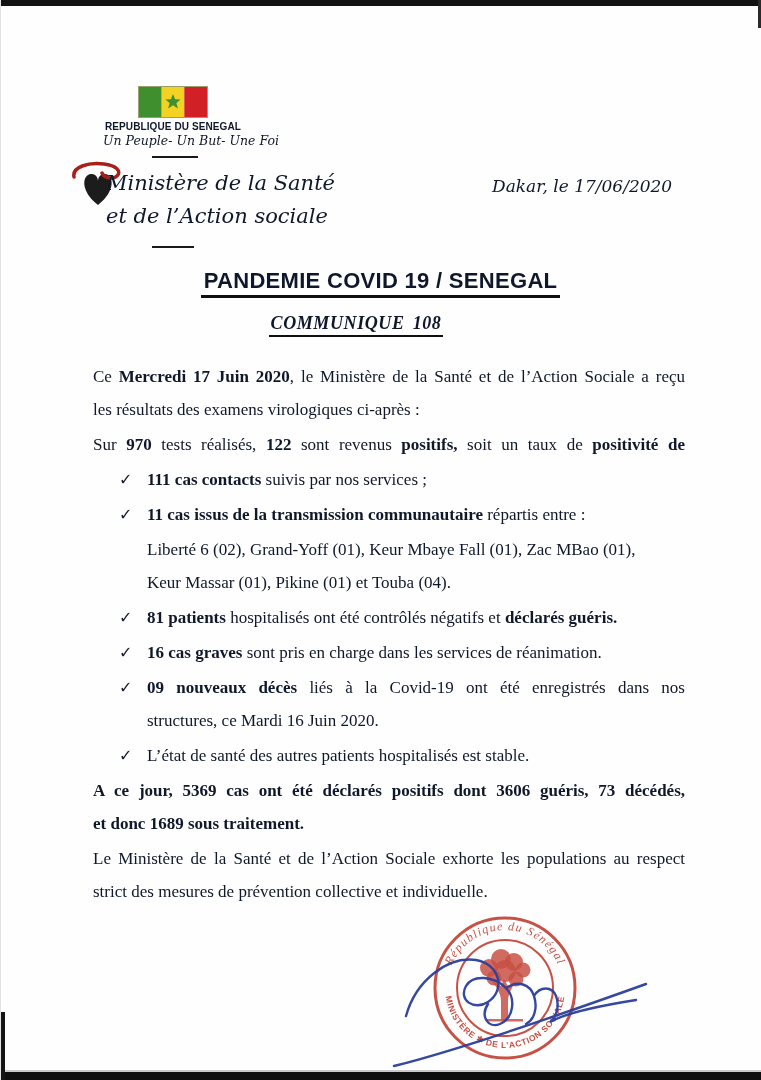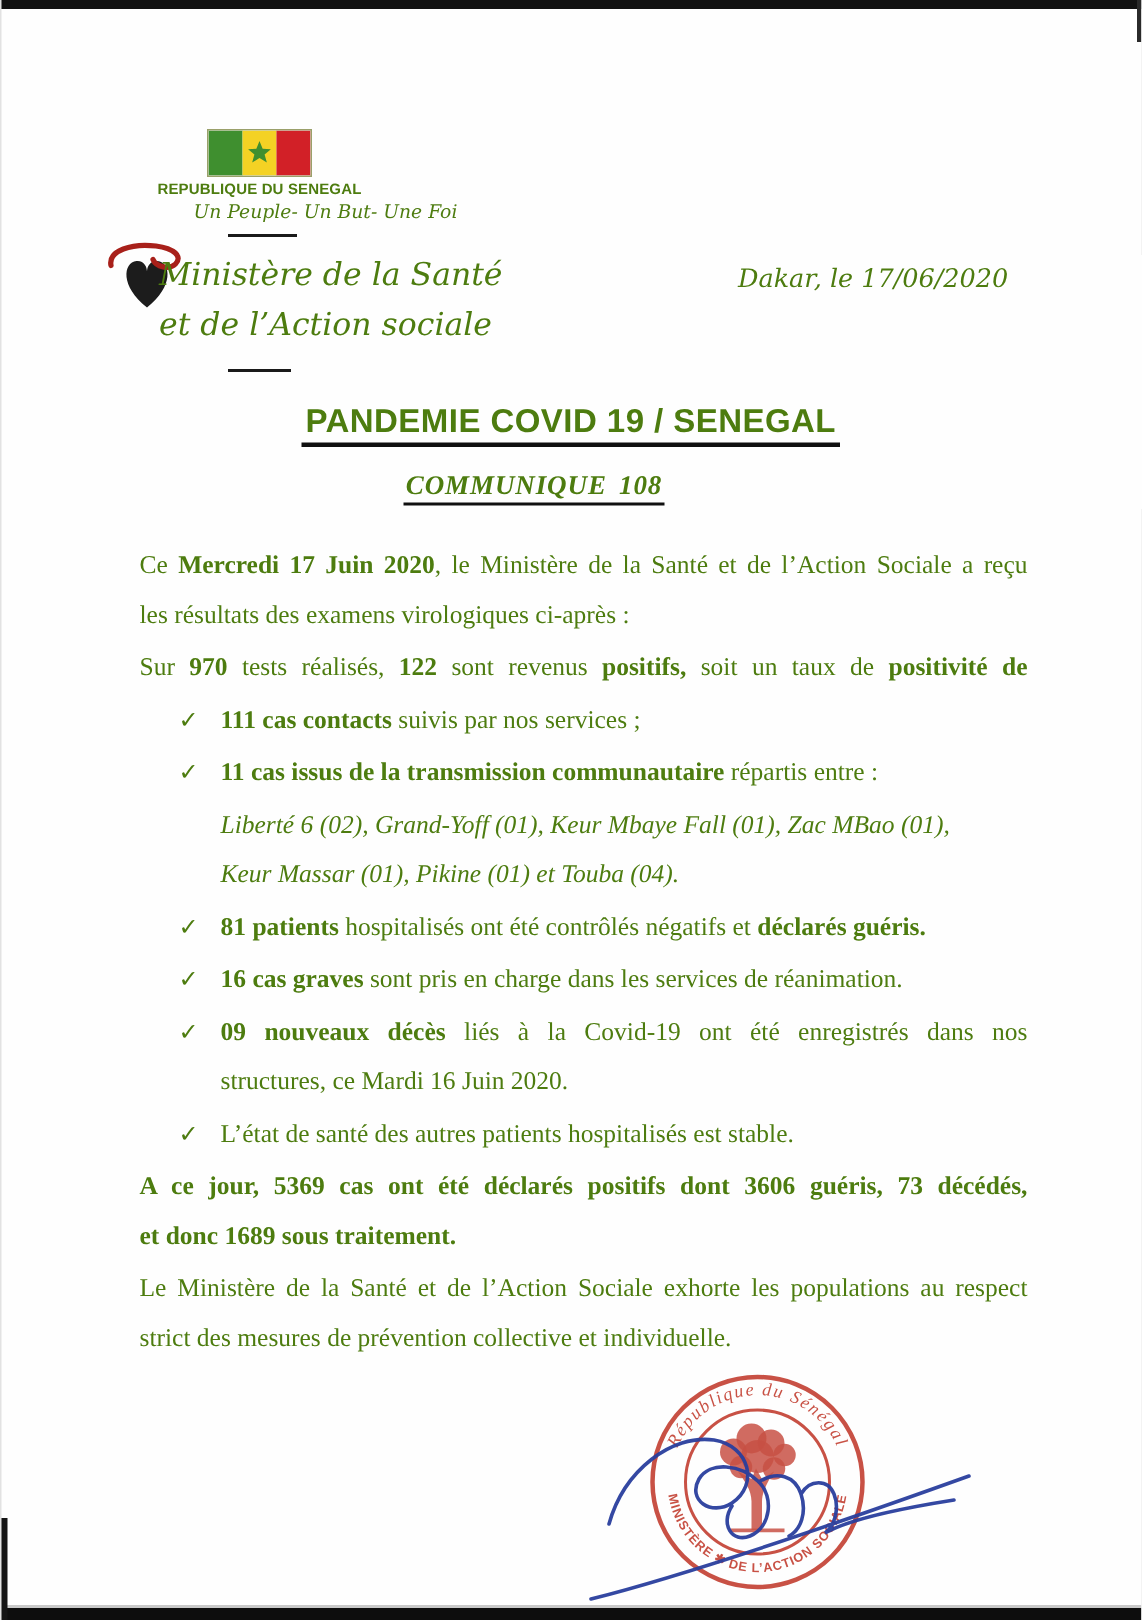--- a/index.html
+++ b/index.html
@@ -1,32 +1,32 @@
 <!DOCTYPE html>
 <html><head>
 <meta charset="utf-8">
 <style>
   html,body{margin:0;padding:0;background:#e9e9e9;}
   #page{position:relative;width:761px;height:1080px;background:#fefefe;overflow:hidden;
-        font-family:"Liberation Serif","DejaVu Serif",serif;color:#4d7c0f;}
+        font-family:"Liberation Serif","DejaVu Serif",serif;color:#0f172a;}
   
   .edge-top{position:absolute;left:0;top:0;width:761px;height:6px;background:#121212;}
   .edge-right{position:absolute;right:0;top:0;width:3px;height:28px;background:#2a2a2a;}
   .edge-bottom{position:absolute;left:0;bottom:0;width:761px;height:8px;background:#0d0d0d;}
   .edge-bottom-shadow{position:absolute;left:0;bottom:8px;width:761px;height:2px;background:#c9c9c9;}
   .edge-left-bottom{position:absolute;left:0;top:1012px;width:5px;height:68px;background:#141414;}
   .edge-left-faint{position:absolute;left:0;top:0;width:1px;height:1080px;background:#e2e2e2;}
 
   
   .flag-block{position:absolute;left:103px;top:86px;width:140px;text-align:center;}
   .flag-svg{display:block;margin:0 auto;width:68px;height:30px;border:1px solid #9aa06a;}
   .republic{font-family:"Liberation Sans","DejaVu Sans",sans-serif;font-weight:bold;
             font-size:10px;letter-spacing:.1px;margin-top:3px;white-space:nowrap;}
   .motto{font-style:italic;font-size:12.5px;margin-top:1px;white-space:nowrap;
-         font-family:"DejaVu Serif",serif;margin-left:26px;}
+         font-family:"DejaVu Serif",serif;}
   .rule{position:absolute;height:2px;background:#1a1a1a;}
   #rule1{left:152px;top:156px;width:46px;}
   #rule2{left:152px;top:246px;width:42px;}
   .ministry-icon{position:absolute;left:68px;top:161px;width:60px;height:48px;}
   .ministry-name{position:absolute;left:106px;top:167px;font-style:italic;font-size:21px;
                  line-height:33px;font-family:"DejaVu Serif",serif;}
   .dateline{position:absolute;left:492px;top:176px;font-style:italic;font-size:17px;
             font-family:"DejaVu Serif",serif;}
 
   
@@ -36,21 +36,21 @@
                   border-bottom:3px solid #101010;padding:0 3px 1px;}
   .doc-subtitle{position:absolute;left:0;top:313px;width:712px;text-align:center;}
   .doc-subtitle span{display:inline-block;font-weight:bold;font-style:italic;font-size:18px;
                      letter-spacing:.6px;word-spacing:3px;border-bottom:2px solid #101010;
                      padding:0 2px 1px;}
 
   
   #body{position:absolute;left:93px;top:360px;width:592px;font-size:17px;line-height:33px;z-index:1;}
   .block{margin-bottom:2px;}
   .block.bullet{position:relative;padding-left:54px;}
-  .block.sub{padding-left:54px;font-style:italic;}
+  .block.sub{padding-left:54px;}
   .check{position:absolute;left:26px;top:0;font-family:"DejaVu Sans",sans-serif;font-size:16px;}
   .line{white-space:nowrap;}
   .line.j{text-align:justify;text-align-last:justify;}
   .block b{font-weight:700;}
 
   
   .stamp-svg{position:absolute;left:395px;top:900px;width:230px;height:180px;z-index:2;opacity:.88;}
   .signature-svg{position:absolute;left:388px;top:938px;width:270px;height:135px;z-index:3;}
 </style>
 </head>

